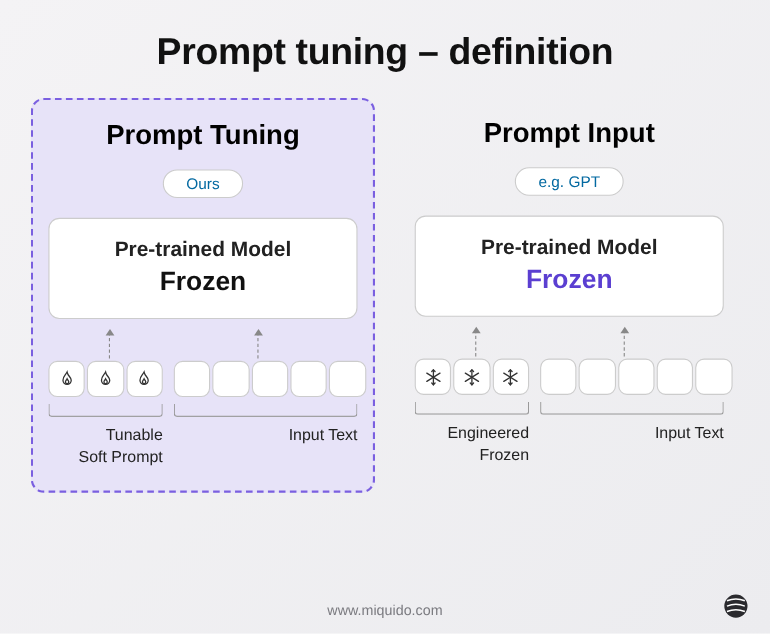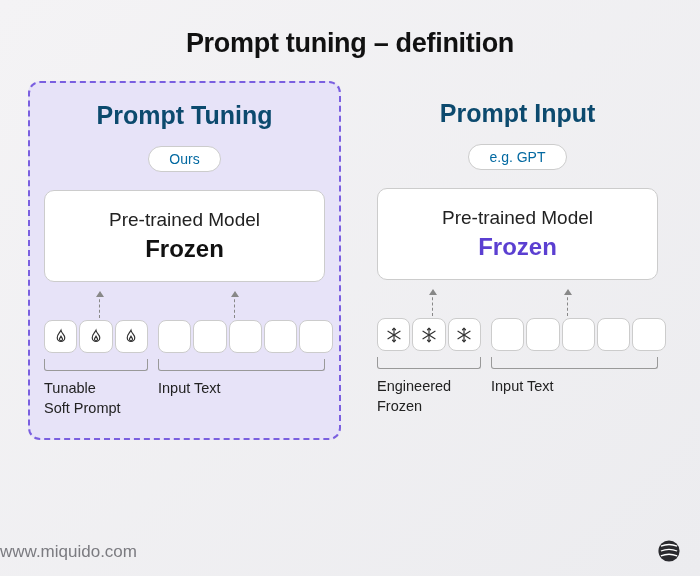--- a/index.html
+++ b/index.html
@@ -6,21 +6,21 @@
   body {
     width: 700px; height: 576px;
     background: linear-gradient(135deg, #f4f3f5 0%, #ececef 100%);
     font-family: 'Segoe UI', 'Helvetica Neue', Arial, sans-serif;
     position: relative;
     border-radius: 18px;
     overflow: hidden;
   }
   .title {
     text-align: center;
-    font-size: 27px;
+    font-size: 34px;
     font-weight: 700;
     color: #111;
     padding: 28px 0 22px 0;
     letter-spacing: -0.3px;
   }
   .columns {
     display: flex;
     padding: 0 28px;
     gap: 22px;
   }
@@ -32,21 +32,21 @@
     padding: 18px 14px 20px 14px;
     border-radius: 12px;
   }
   .col.left {
     background: #e7e3f8;
     border: 2px dashed #7a5fe0;
   }
   .col-title {
     font-size: 25px;
     font-weight: 600;
-    color: #0c4a6e;
+    color: #000000;
     margin-bottom: 16px;
   }
   .pill {
     background: #fff;
     border: 1px solid #ccc;
     border-radius: 18px;
     padding: 4px 20px;
     font-size: 14px;
     color: #0369a1;
     margin-bottom: 18px;
@@ -56,21 +56,21 @@
     border: 1px solid #ccc;
     border-radius: 10px;
     width: 100%;
     padding: 18px 10px;
     text-align: center;
     margin-bottom: 12px;
   }
   .model-line1 {
     font-size: 19px;
     color: #222;
-    font-weight: 400;
+    font-weight: 700;
   }
   .model-line2 {
     font-size: 24px;
     font-weight: 700;
     margin-top: 4px;
   }
   .frozen-black { color: #111; }
   .frozen-purple { color: #5b3fd1; }
   .arrow-row {
     display: flex;
@@ -132,34 +132,35 @@
     border-top: none;
     border-radius: 0 0 3px 3px;
   }
   .br-prompt { width: 37%; }
   .br-input { flex: 1; }
   .label-row {
     display: flex;
     width: 100%;
     gap: 10px;
     margin-top: 8px;
-    text-align: left;
+    text-align: right;
   }
   .lbl {
     font-size: 14.5px;
     color: #222;
     line-height: 1.35;
   }
   .lbl-prompt { width: 37%; }
   .lbl-input { flex: 1; }
   .footer {
     position: absolute;
     bottom: 14px;
     left: 0; right: 0;
-    font-size: 17px;
+    text-align: center;
+    font-size: 13px;
     color: #7b7b80;
   }
   .logo {
     position: absolute;
     right: 18px;
     bottom: 12px;
     width: 26px; height: 26px;
   }
   svg.icon { width: 18px; height: 18px; }
 </style>

